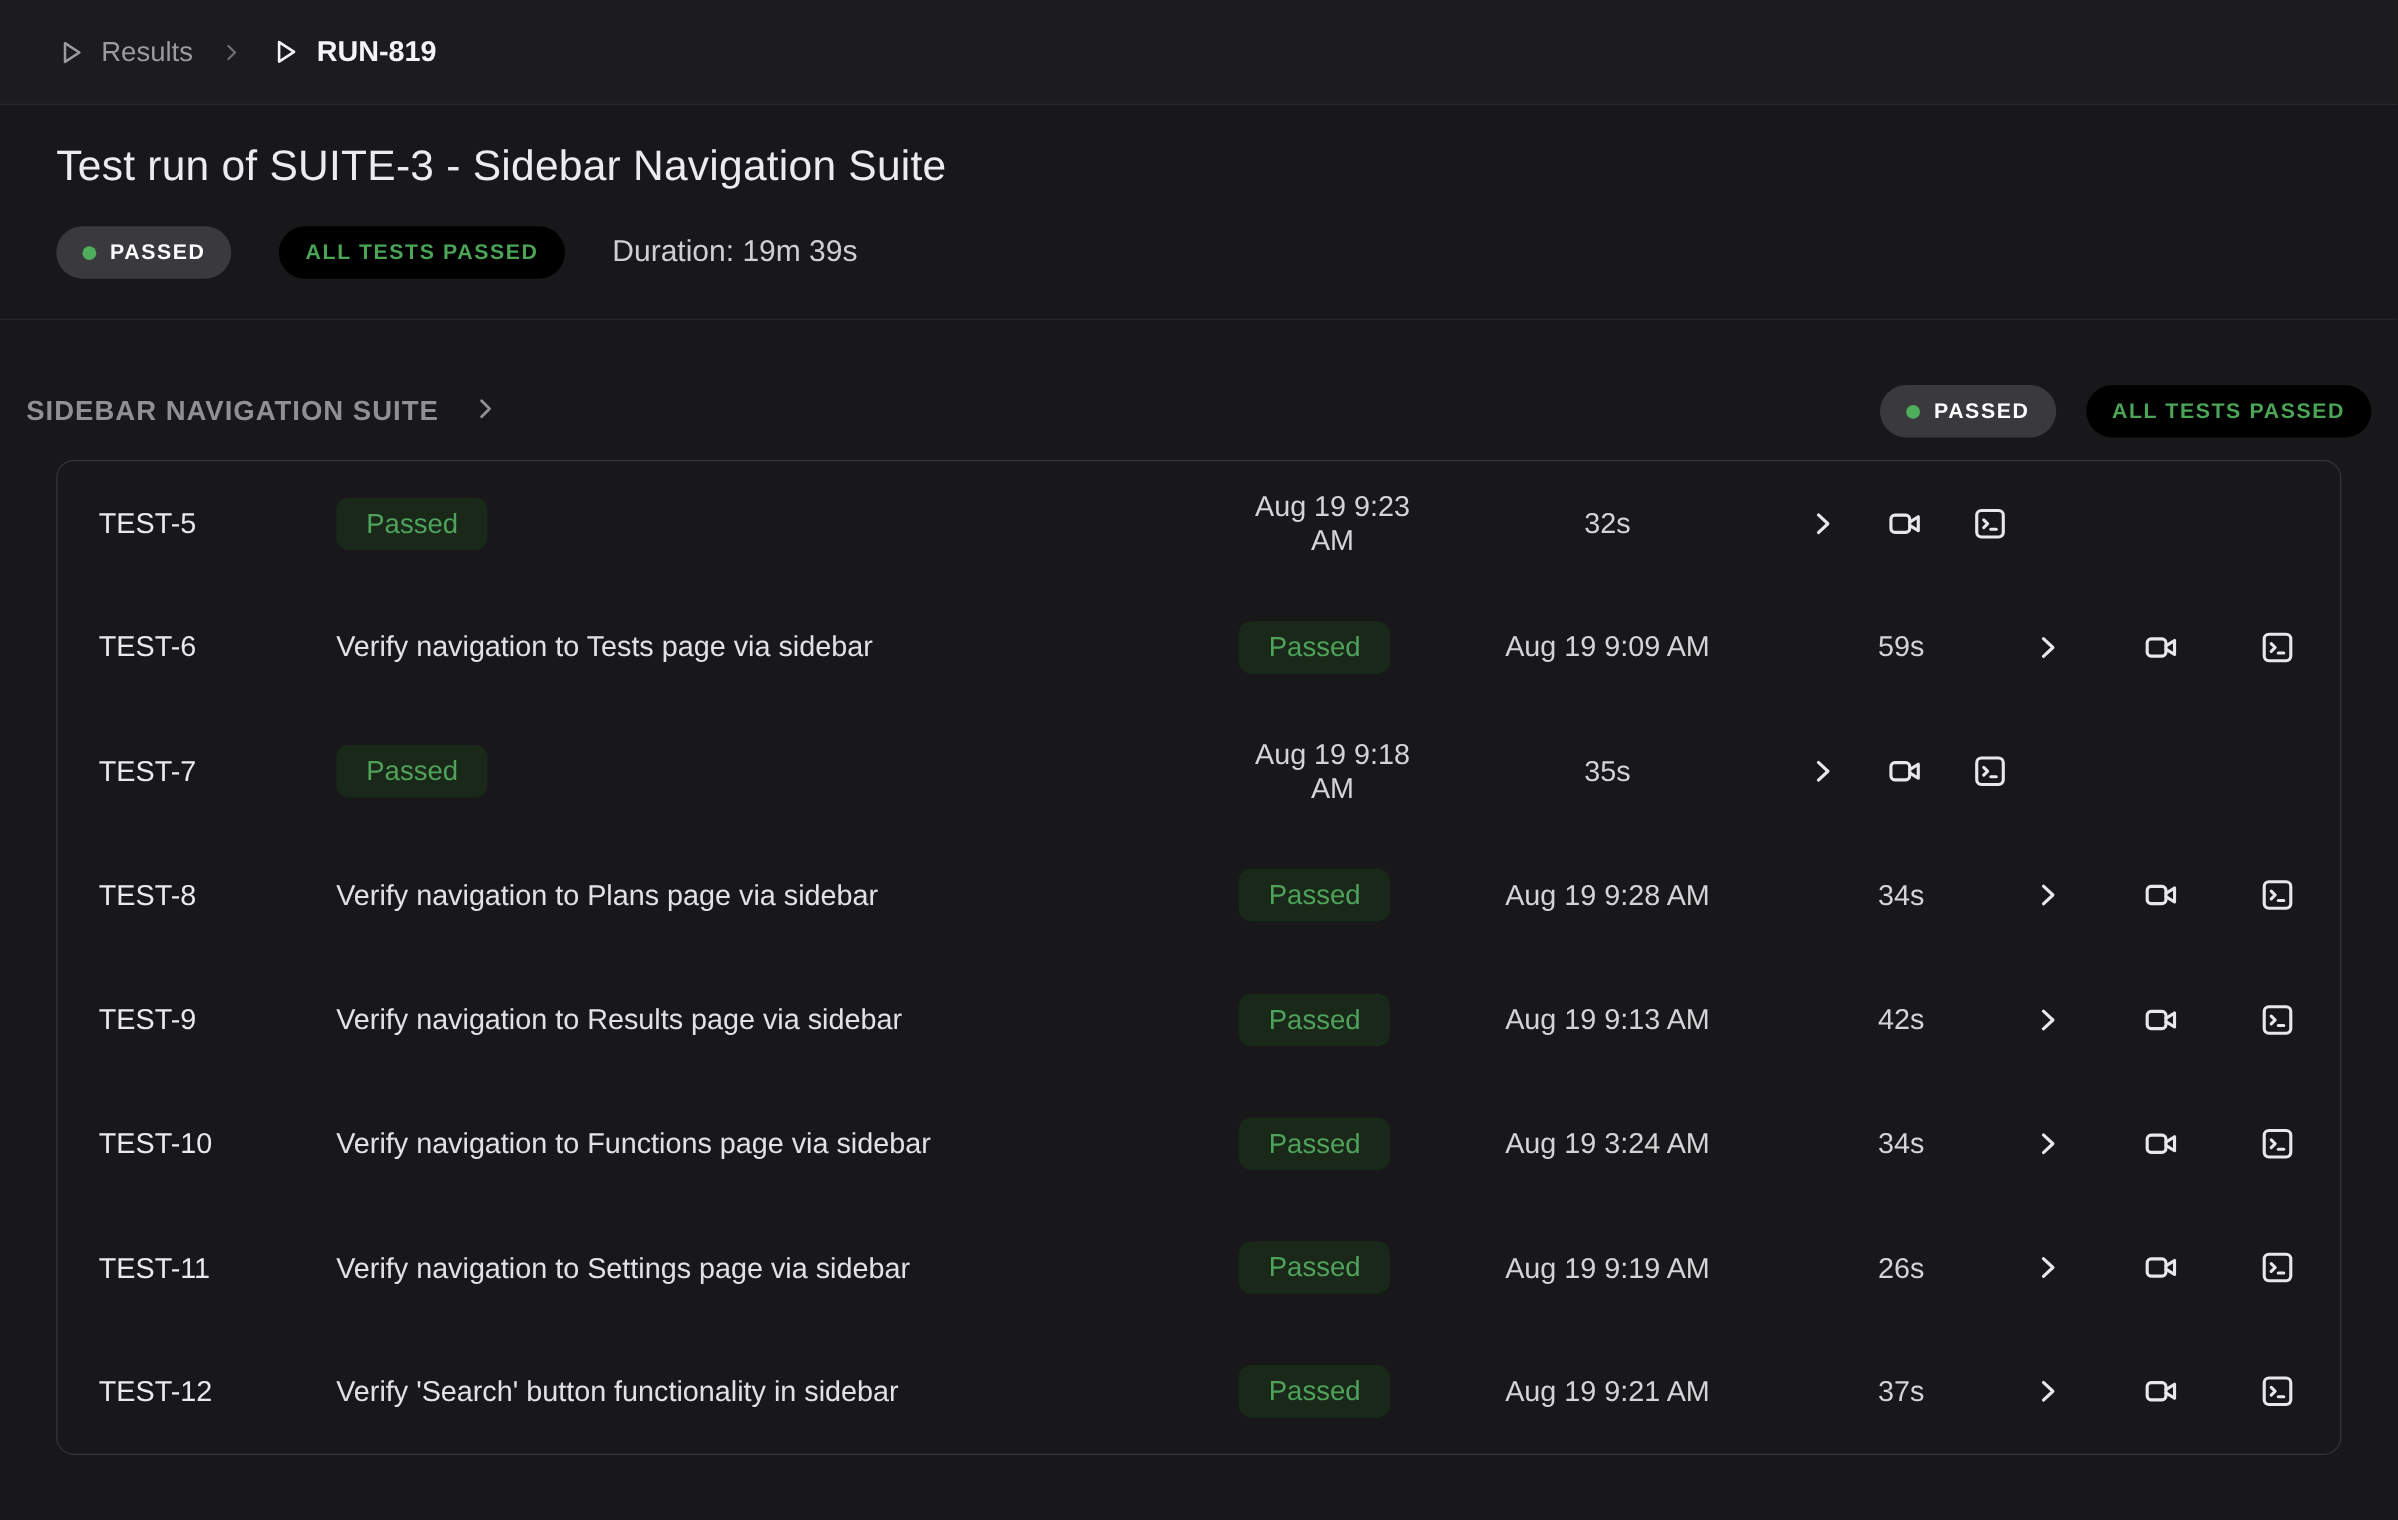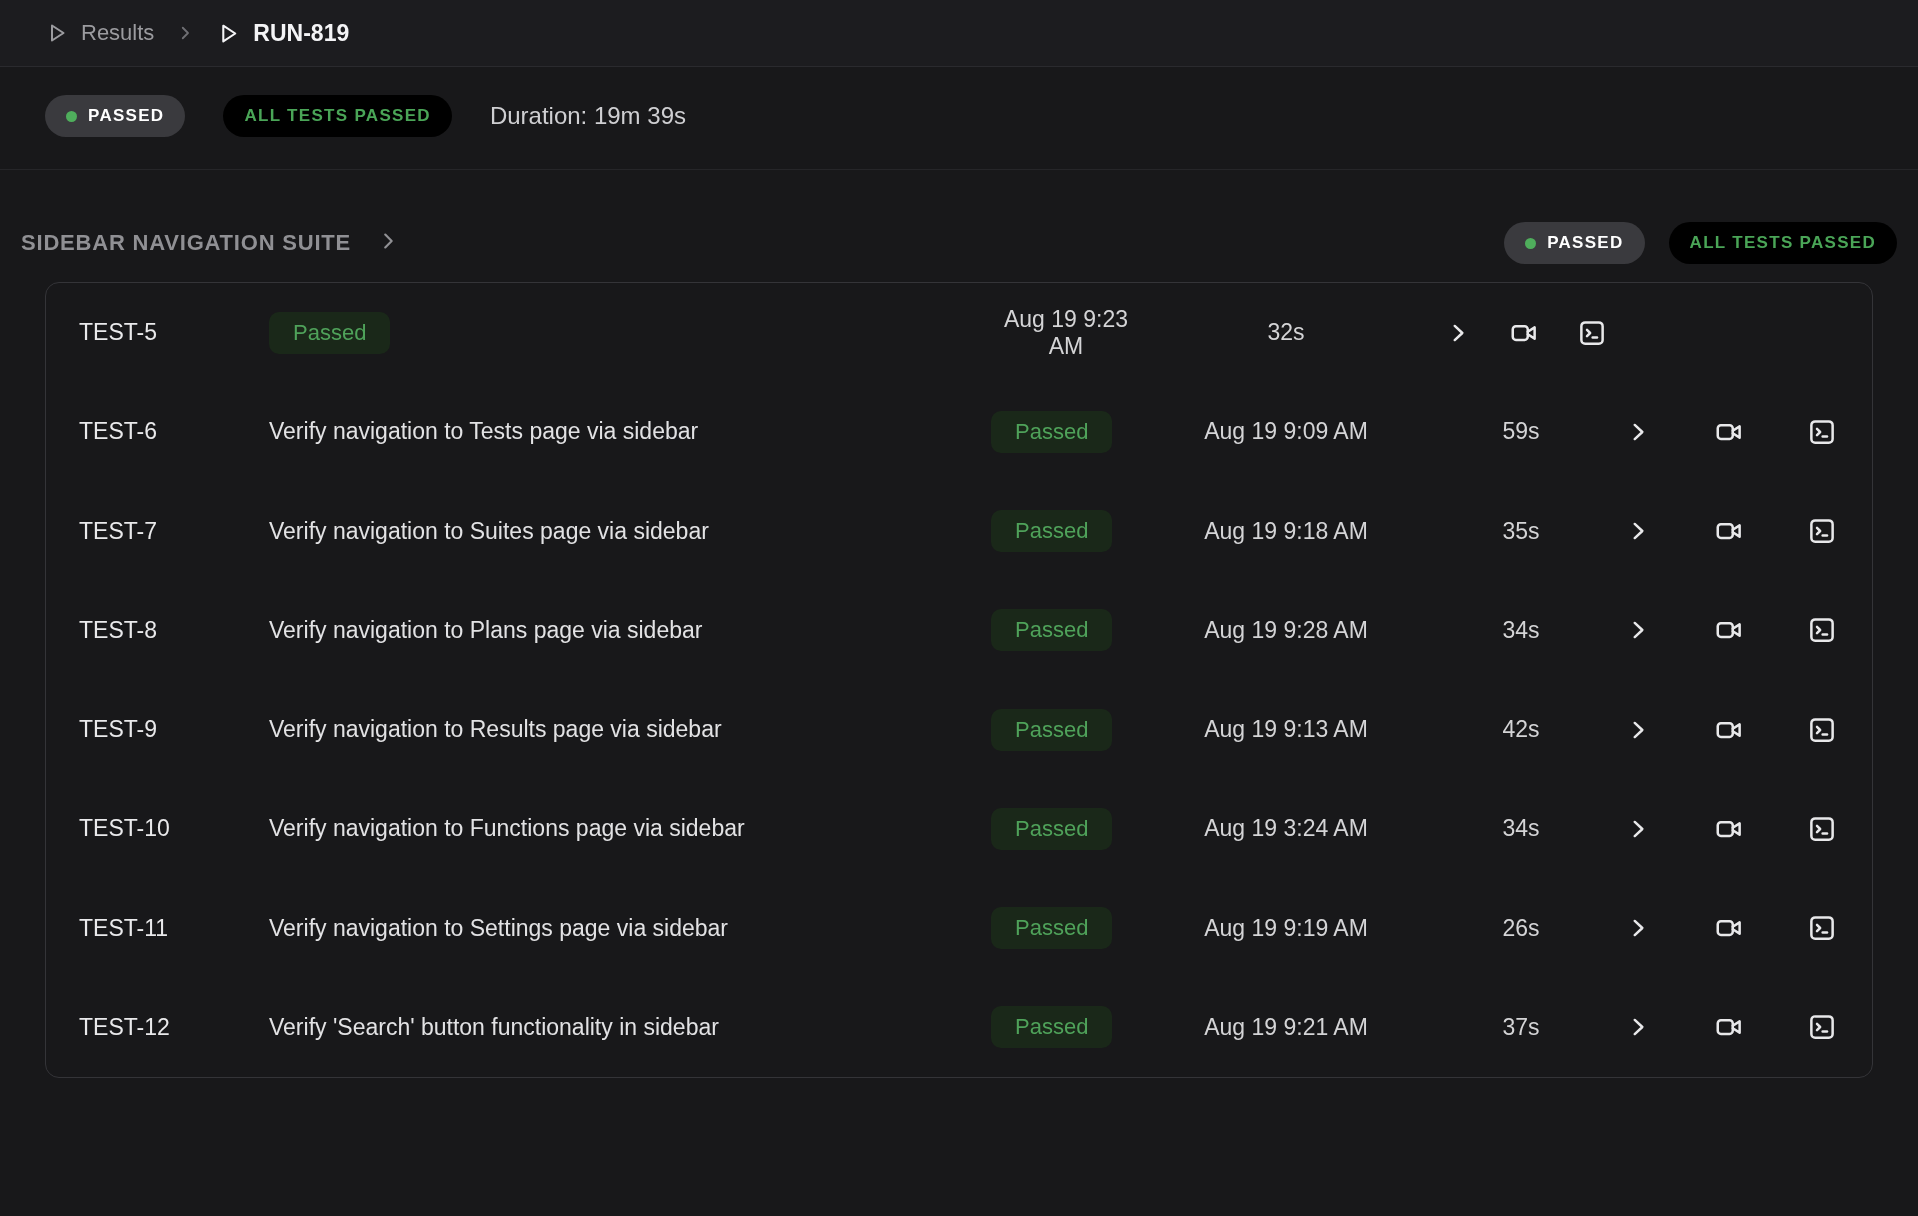--- a/index.html
+++ b/index.html
@@ -5,21 +5,21 @@
   * { margin: 0; padding: 0; box-sizing: border-box; }
   html, body { width: 1918px; height: 1216px; overflow: hidden; }
   body {
     background: #18181a;
     font-family: "Liberation Sans", sans-serif;
     color: #e6e6e8;
   }
 
   
   .topbar {
-    height: 67px;
+    height: 84px;
     background: #1c1c1f;
     border-bottom: 1px solid #2a2a2e;
     display: flex;
     align-items: center;
     padding: 0 45px;
     gap: 16px;
   }
   .crumb { display: inline-flex; align-items: center; gap: 12px; cursor: pointer; }
   .crumb-icon svg { display: block; }
   .crumb-label { font-size: 22px; color: #9b9b9f; }
@@ -155,20 +155,21 @@
     <span class="crumb-icon">
       <svg width="25" height="25" viewBox="0 0 24 24" fill="none" stroke="#f4f4f6" stroke-width="2" stroke-linejoin="round">
           <path d="M7 4.5 L18.5 12 L7 19.5 Z"></path>
         </svg>
     </span>
     <span class="crumb-label">RUN-819</span>
   </span>
 </div>
 
 <div class="page-header">
+  <h1 class="page-title">Test run of SUITE-3 - Sidebar Navigation Suite</h1>
   <div class="meta-row">
     <span class="pill pill-status">
       <span class="dot"></span>
       <span>PASSED</span>
     </span>
     <span class="pill pill-result">ALL TESTS PASSED</span>
     <span class="duration-label">Duration: 19m 39s</span>
   </div>
 </div>
 
@@ -257,21 +258,20 @@
               <path d="m8 9.5 2.5 2.5L8 14.5"></path>
               <path d="M12.5 15.5H16"></path>
             </svg>
         </span>
       </button>
     </span>
   </div>
 
   <div class="test-row">
     <span class="cell-id">TEST-7</span>
-    <span class="cell-desc">Verify navigation to Suites page via sidebar</span>
     <span class="cell-badge">
       <span class="passed-badge">Passed</span>
     </span>
     <span class="cell-date">Aug 19 9:18 AM</span>
     <span class="cell-duration">35s</span>
     <span class="cell-actions">
       <button class="icon-btn">
         <span>
           <svg width="26" height="26" viewBox="0 0 24 24" fill="none" stroke="#e8e8ea" stroke-width="2.3" stroke-linecap="round" stroke-linejoin="round">
               <polyline points="9 5.5 16 12 9 18.5"></polyline>

